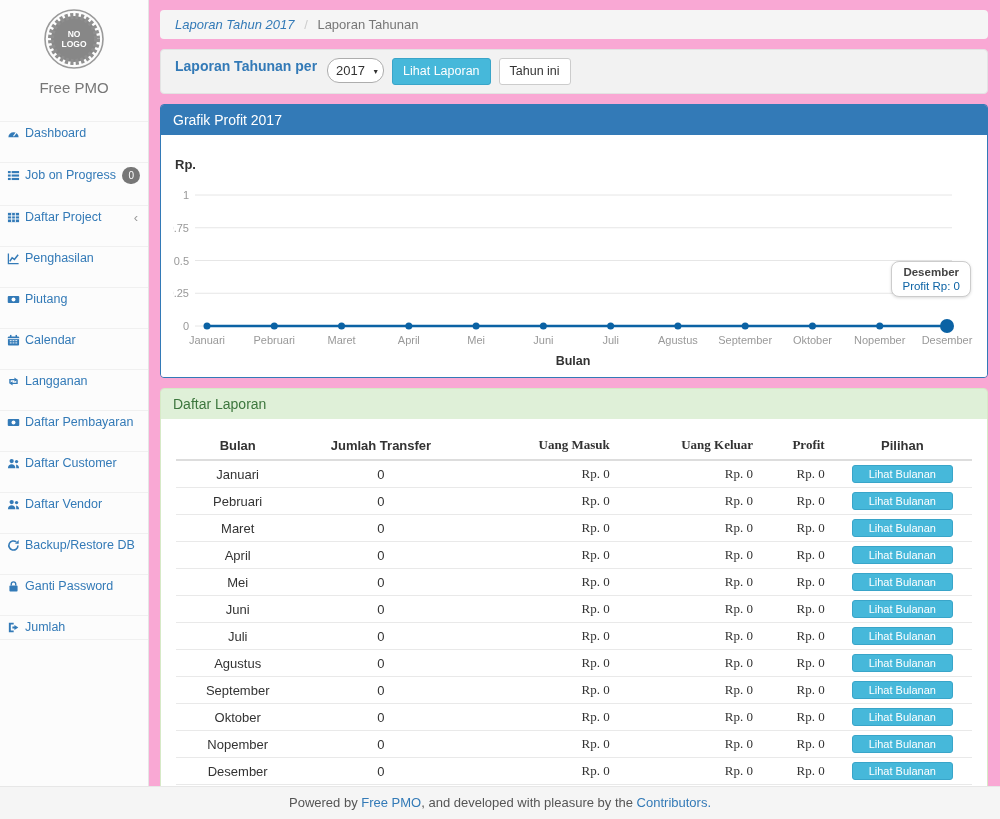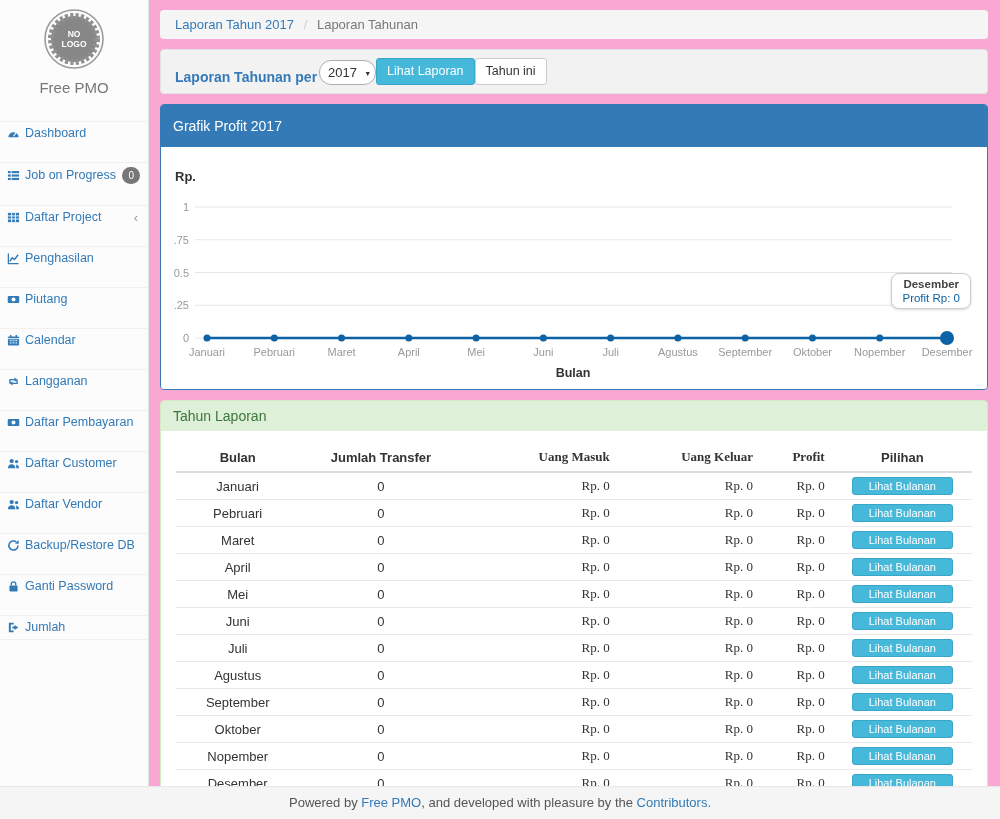--- a/index.html
+++ b/index.html
@@ -19,41 +19,41 @@
   .menu .mi { width:13px; height:13px; flex:0 0 13px; display:inline-block; }
   .menu .mi svg { display:block; width:13px; height:13px; }
   .menu .lbl { flex:1 1 auto; white-space:nowrap; }
   .badge { background:#777; color:#fff; font-size:10px; border-radius:10px; padding:1px 6px; margin-right:2px; }
   .chev { color:#999; font-size:13px; margin-right:4px; }
 
   
   .main { position:absolute; left:150px; top:0; width:850px; padding:10px 12px 0 10px; }
 
   .breadcrumb { background:#f5f5f5; border-radius:4px; padding:7px 15px; font-size:13px; color:#777; }
-  .breadcrumb .bc-link { color:#337ab7; text-decoration:none; cursor:pointer; }
+  .breadcrumb .bc-link { color:#337ab7; text-decoration:none; cursor:pointer;font-style:italic; }
   .breadcrumb .sep { margin:0 6px; color:#ccc; }
 
   .filter-panel { margin-top:10px; background:#f2f2f2; border:1px solid #e3e3e3; border-radius:4px;
-                  padding:8px 14px; display:flex; align-items:flex-end; }
+                  padding:8px 14px; display:flex; align-items:flex-start; gap:8px; }
   .filter-label { color:#337ab7; font-weight:bold; font-size:14px; margin-right:2px; }
   .select-wrap { position:relative; display:inline-block; }
   .select-wrap select { appearance:none; -webkit-appearance:none; border:1px solid #adadad; border-radius:12px;
                         background:#fff; font-size:13px; padding:4px 18px 4px 8px; color:#333;
                         font-family:"Liberation Sans", sans-serif; }
   .select-wrap .caret { position:absolute; right:5px; top:50%; transform:translateY(-50%);
                         font-size:7px; color:#333; pointer-events:none; }
   .btn { display:inline-block; border-radius:3px; font-size:12.5px; padding:5px 10px; cursor:pointer;
          font-family:"Liberation Sans", sans-serif; line-height:1.2; }
   .btn-info { background:#46b8da; border:1px solid #39a5c9; color:#fff; }
   .btn-default { background:#fff; border:1px solid #ccc; color:#333; }
 
   
   .panel { margin-top:10px; border-radius:4px; }
   .panel-primary { border:1px solid #337ab7; }
-  .panel-primary .panel-heading { background:#337ab7; color:#fff; padding:13px 12px; font-size:14px;
+  .panel-primary .panel-heading { background:#337ab7; color:#fff; padding:7px 12px; font-size:14px;
                                   border-radius:3px 3px 0 0; }
   .chart-body { position:relative; background:#fff; padding:8px 10px 4px 12px; height:242px; border-radius:0 0 3px 3px; }
   .chart-tooltip { position:absolute; right:16px; top:126px; background:#fff; border:1px solid #ccc;
                    border-radius:8px; padding:4px 10px; text-align:center;
                    box-shadow:0 1px 3px rgba(0,0,0,0.15); z-index:2; }
   .chart-tooltip .t1 { font-weight:bold; color:#444; font-size:11.5px; }
   .chart-tooltip .t2 { color:#0b62a4; font-size:11.5px; margin-top:2px; }
 
   
   .panel-success { border:1px solid #d6e9c6; }
@@ -320,21 +320,21 @@
               <text x="400" y="222" font-size="12.5" font-weight="bold" fill="#333" text-anchor="middle">Bulan</text>
             </svg></div>
         <div class="chart-tooltip">
           <div class="t1">Desember</div>
           <div class="t2">Profit Rp: 0</div>
         </div>
       </div>
     </div>
 
     <div class="panel panel-success">
-      <div class="panel-heading">Tahun Laporan</div>
+      <div class="panel-heading">Daftar Laporan</div>
       <div class="detail-body">
         <table class="report">
           <colgroup>
             <col style="width:15.5%">
               <col style="width:20.5%">
               <col style="width:19.5%">
             <col style="width:18%">
               <col style="width:9%">
               <col style="width:17.5%">
           </colgroup>

